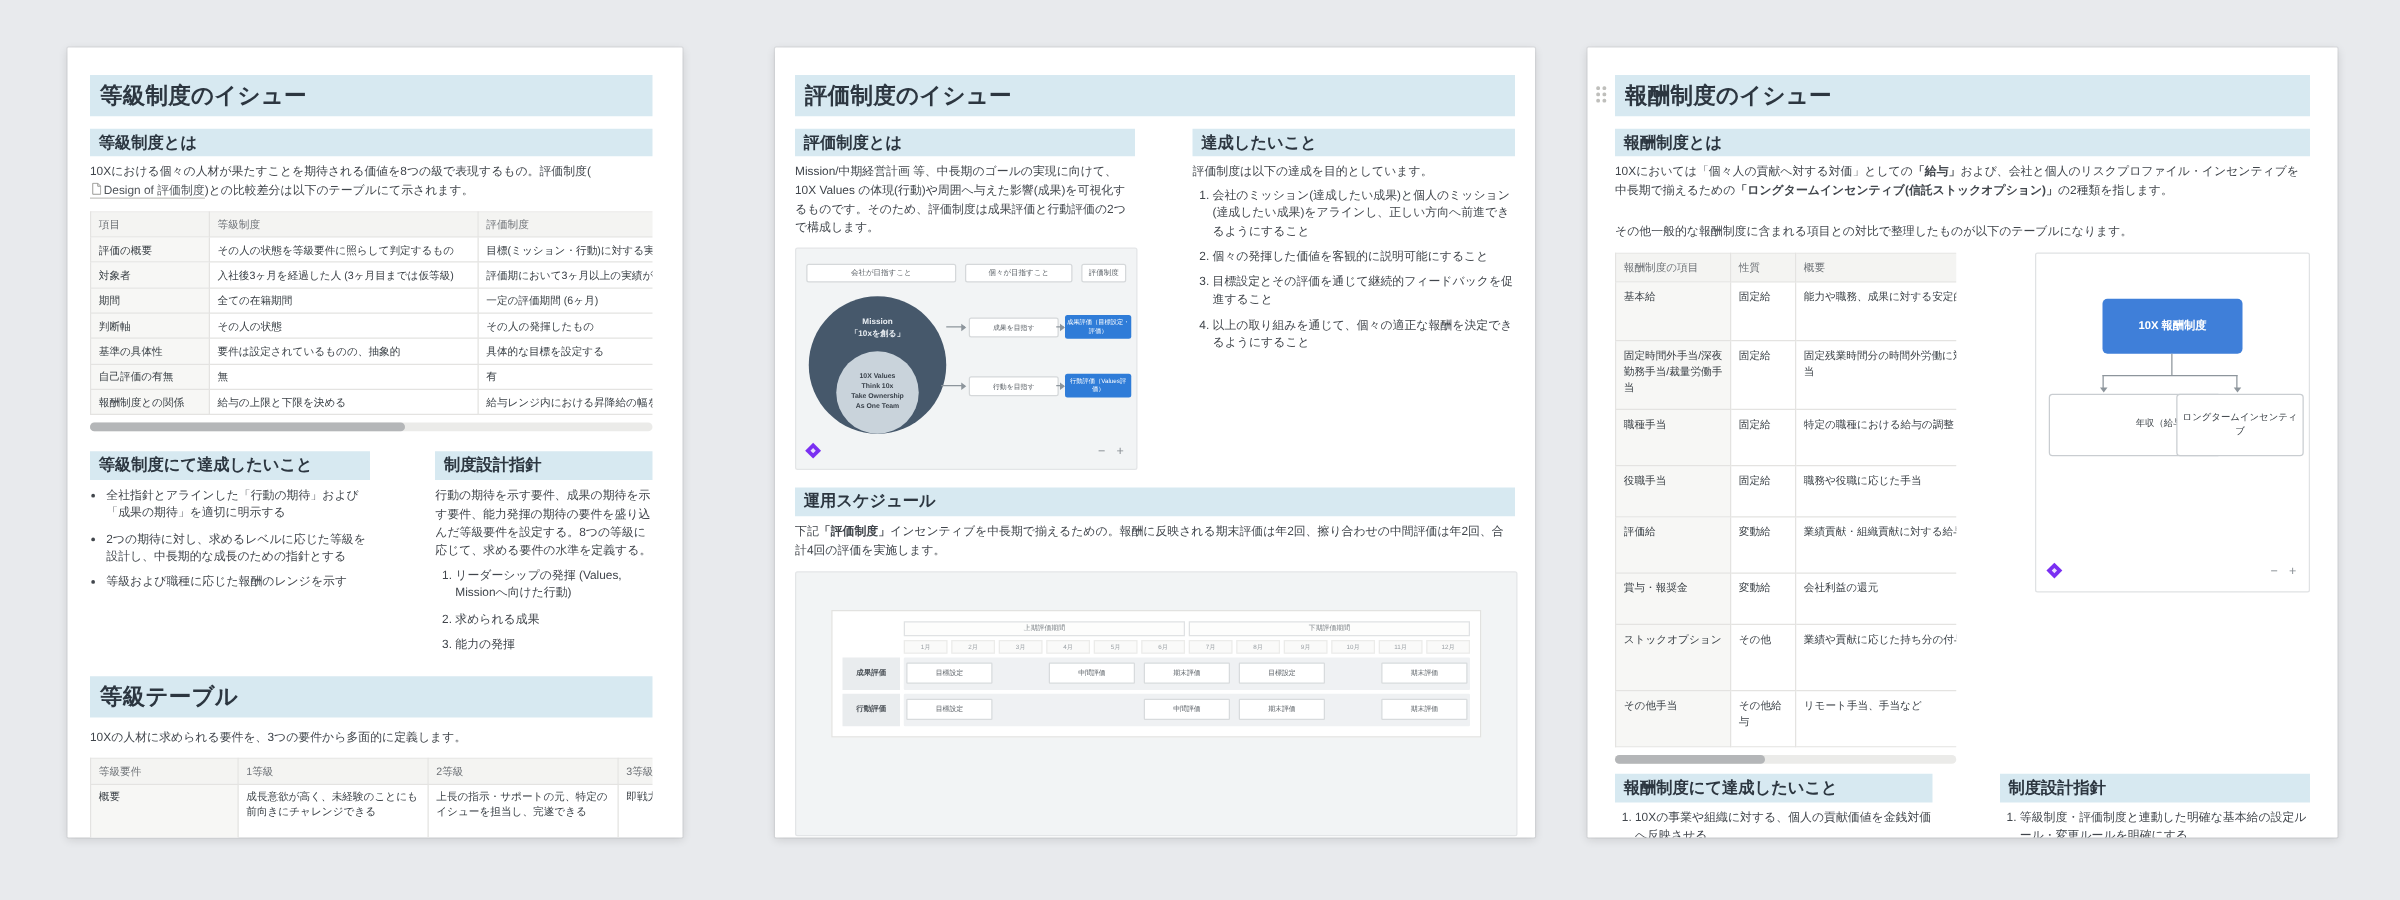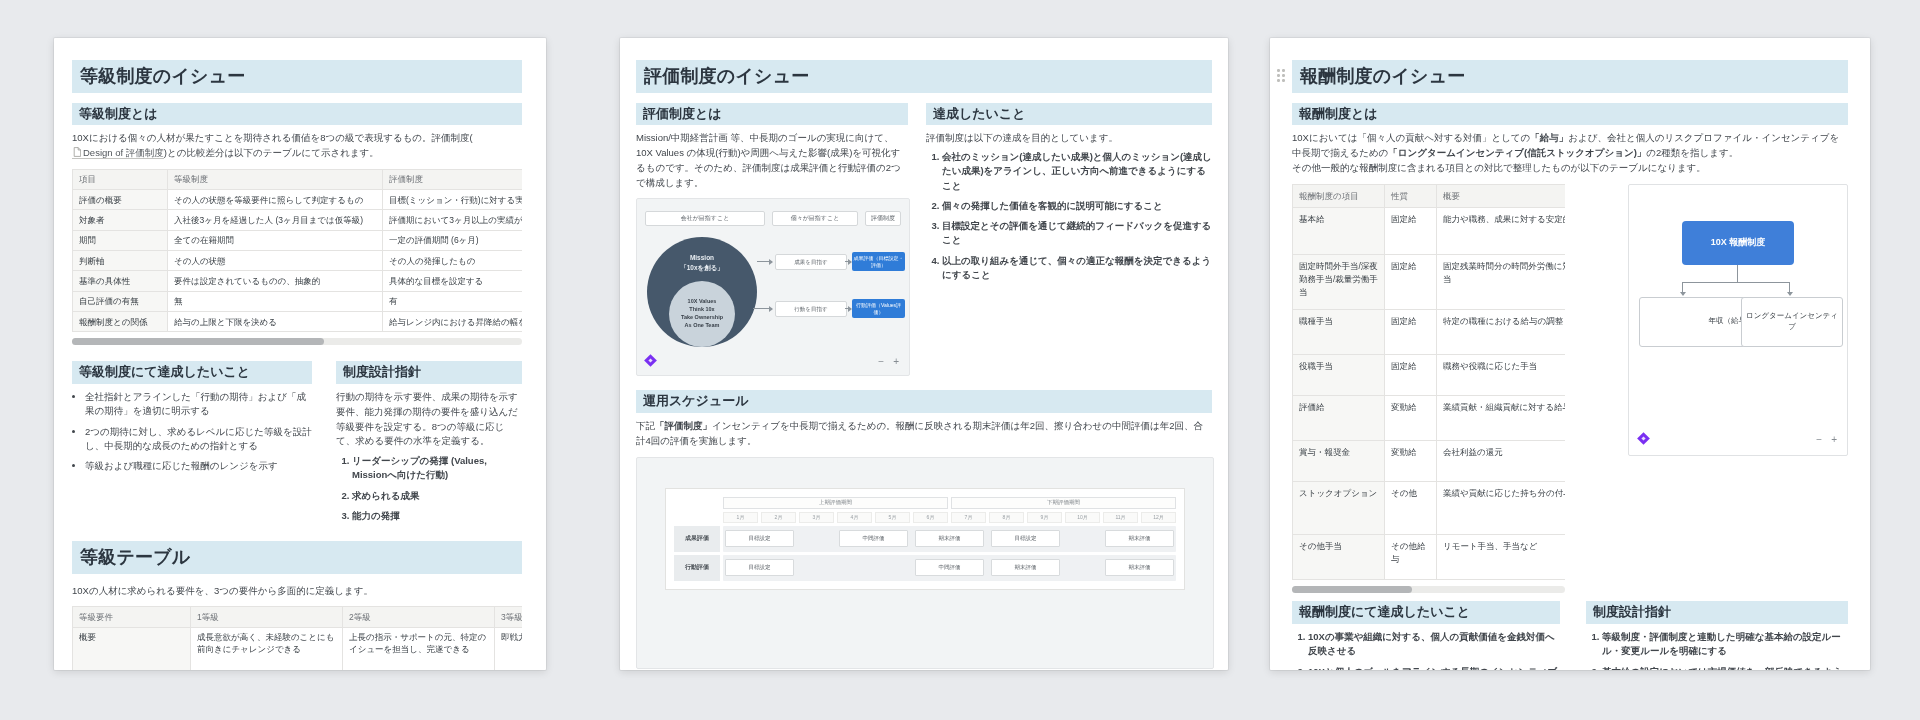--- a/index.html
+++ b/index.html
@@ -44,25 +44,25 @@
     border:1px solid #e4e3e1;padding:3.5px 6px;text-align:left;vertical-align:top;
     overflow:hidden;white-space:normal;word-break:break-all;
   }
   table.nt th{background:#f4f4f2;color:#6e7277;font-weight:400;}
   table.nt td.k{background:#f7f7f5;}
   #page3 table.nt th,#page3 table.nt td{padding:5px 6px;line-height:1.5;}
 
   .hscroll{height:7px;background:#ebebe9;border-radius:4px;margin:6px 0 16px 0;position:relative;}
   .hscroll .thumb{position:absolute;left:0;top:0;height:7px;background:#b4b6b8;border-radius:4px;}
 
-  .cols{display:flex;align-items:flex-start;}
+  .cols{display:flex;align-items:flex-start;gap:28px;}
   ul.bullets{margin:2px 0 0 0;padding:0 0 0 13px;font-size:9.5px;line-height:1.5;color:#41464c;}
   ul.bullets li{margin:0 0 6px 0;}
   ol.nums{margin:2px 0 0 0;padding:0 0 0 16px;font-size:9.5px;line-height:1.5;color:#41464c;}
-  ol.nums li{margin:0 0 6px 0;font-weight:bold;}
+  ol.nums li{margin:0 0 6px 0;}
 
   
   .p2-panel{
     position:relative;width:272px;height:176px;margin-top:8px;
     background:#f2f4f5;border:1px solid #e3e5e7;border-radius:2px;
   }
   .hd-boxes{position:absolute;left:8px;right:8px;top:12px;display:flex;gap:7px;}
   .hd-box{background:#fff;border:1px solid #d5d8da;border-radius:2px;height:13px;
     font-size:6px;color:#5a6066;display:flex;align-items:center;justify-content:center;}
   .hd-box.b1{width:118px;} .hd-box.b2{width:84px;} .hd-box.b3{flex:1;}
@@ -349,21 +349,21 @@
             <i></i>
             <i></i>
             <i></i>
             <i></i>
             <i></i>
           </div>
         <h1 class="band-h1">報酬制度のイシュー</h1>
       </div>
 
       <h2 class="band-h2">報酬制度とは</h2>
-      <p class="para" style="margin-bottom:0"><span>10Xにおいては「個々人の貢献へ対する対価」としての</span><span class="bold">「給与」</span><span>および、会社と個人のリスクプロファイル・インセンティブを中長期で揃えるための</span><span class="bold">「ロングタームインセンティブ(信託ストックオプション)」</span><span>の2種類を指します。</span></p>
+      <p class="para" style="margin-bottom:18px"><span>10Xにおいては「個々人の貢献へ対する対価」としての</span><span class="bold">「給与」</span><span>および、会社と個人のリスクプロファイル・インセンティブを中長期で揃えるための</span><span class="bold">「ロングタームインセンティブ(信託ストックオプション)」</span><span>の2種類を指します。</span></p>
       <p class="para">その他一般的な報酬制度に含まれる項目との対比で整理したものが以下のテーブルになります。</p>
 
       <div class="p3-main">
         <div class="p3-tablecol">
           <div class="tclip">
             <table class="nt" style="width:314px">
               <colgroup>
                   <col style="width:92px">
                   <col style="width:52px">
                   <col style="width:170px">

